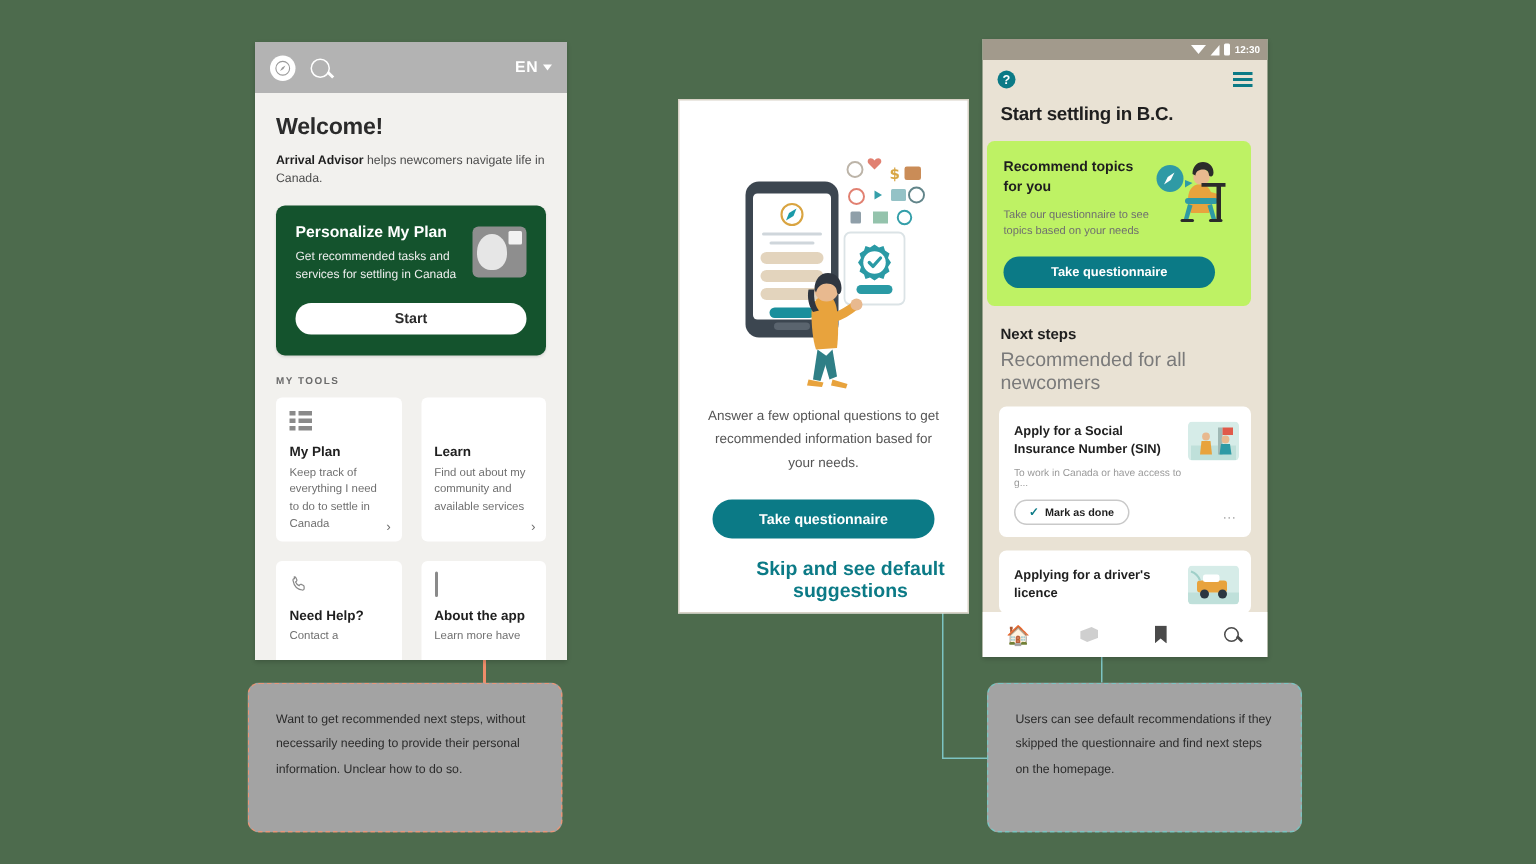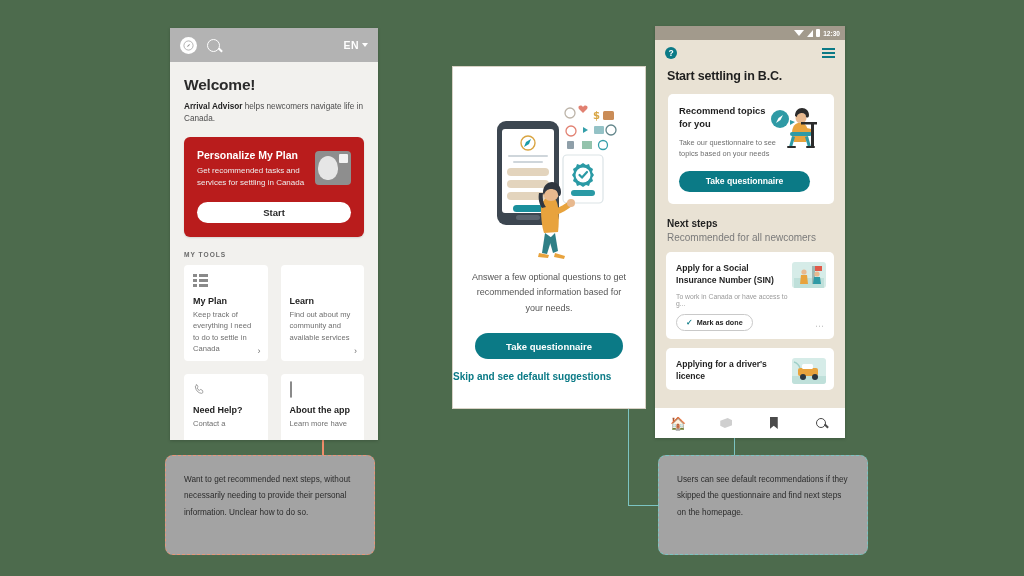--- a/index.html
+++ b/index.html
@@ -41,21 +41,21 @@
     letter-spacing:.5px; display:flex; align-items:center; gap:3px;}
   .caret { width:0;height:0;border-left:3.5px solid transparent;
     border-right:3.5px solid transparent;border-top:4px solid #fff; }
 
   .lp-body { padding:14px 14px 0 14px; }
   .welcome { font-size:15.5px; font-weight:bold; color:#2b2b2b; letter-spacing:-.2px;}
   .sub { margin-top:7px; font-size:8.2px; color:#4d4d4d; line-height:1.45; }
   .sub b { color:#1f1f1f; }
 
   .promo {
-    margin:12px 0 0 0; background:#b91c1c; border-radius:6px;
+    margin:12px 0 0 0; background:#14532d; border-radius:6px;
     padding:12px 13px 14px 13px; position:relative;
     box-shadow:0 1px 2px rgba(0,0,0,.12);
   }
   .promo h3 { color:#fff; font-size:10.5px; font-weight:bold; }
   .promo p { color:#ededed; font-size:8px; line-height:1.5; margin-top:4px; width:125px;}
   .promo .illus {
     position:absolute; right:13px; top:14px; width:36px; height:34px;
     background:#8e8e8e; border-radius:4px;
   }
   .promo .illus::before{
@@ -96,22 +96,22 @@
     background:#ffffff; border:1px solid #d8d2c6;
   }
   .mid-text { position:absolute; left:16px; right:16px; top:203px;
     text-align:center; font-size:9px; color:#555; line-height:1.7; }
   .btn-teal {
     position:absolute; left:22px; right:22px; top:266px; height:26px;
     background:#0b7a86; border-radius:13px; color:#fff; font-size:9.5px;
     font-weight:bold; display:flex; align-items:center; justify-content:center;
   }
   .link-teal {
-    position:absolute; left:0; right:0; top:304px; text-align:left;
-    color:#0b7a86; font-size:10px; font-weight:bold;
+    position:absolute; left:0; right:0; top:304px; text-align:center;
+    color:#0b7a86; font-size:13px; font-weight:bold;padding-left:36px;
   }
 
   
   .illu { position:absolute; left:22px; top:22px; width:152px; height:172px; }
 
   
   #phone-right {
     position:absolute; left:655px; top:26px; width:190px; height:412px;
     background:#e9e2d4; overflow:hidden; box-shadow:0 1px 3px rgba(0,0,0,.18);
   }
@@ -129,33 +129,33 @@
   .rp-bar { height:26px; display:flex; align-items:center; padding:0 10px; }
   .help-ic { width:12px;height:12px;border-radius:50%;background:#0b7a86;
     color:#fff;font-size:8.5px;font-weight:bold;display:flex;
     align-items:center;justify-content:center;line-height:1;}
   .burger { margin-left:auto; display:grid; gap:2px; }
   .burger i { display:block; width:13px; height:2px; background:#0b7a86; }
 
   .rp-title { padding:3px 12px 0 12px; font-size:12.5px; font-weight:bold;
     color:#1f1f1f; letter-spacing:-.2px; }
 
-  .card-rec { margin:11px 11px 0 13px; background:#ffffff; border-radius:5px;
+  .card-rec { margin:11px 11px 0 3px; background:#bef264; border-radius:5px;
     padding:11px 24px 12px 11px; position:relative; }
   .card-rec h4 { font-size:9.4px; font-weight:bold; color:#1f1f1f; line-height:1.35;
      width:95px; }
   .card-rec p { font-size:7.4px; color:#6f6f6f; line-height:1.5; margin-top:7px;
      width:110px; }
   .card-rec .btn-teal2 { margin-top:11px; height:21px; background:#0b7a86;
      border-radius:11px; color:#fff; font-size:8.6px; font-weight:bold;
      display:flex; align-items:center; justify-content:center; }
   .rec-illus { position:absolute; right:8px; top:12px; width:58px; height:44px; }
 
   .next-head { margin:14px 12px 0 12px; font-size:10px; font-weight:bold; color:#1f1f1f;}
-  .next-sub { margin:3px 12px 0 12px; font-size:10px; color:#7a7a7a; }
+  .next-sub { margin:3px 12px 0 12px; font-size:13px; color:#7a7a7a; }
 
   .step-card { margin:9px 11px 0 11px; background:#fff; border-radius:5px;
     padding:10px 10px 8px 10px; position:relative; }
   .step-card h5 { font-size:8.6px; font-weight:bold; color:#1f1f1f;
     line-height:1.45; width:108px; }
   .step-card .desc { font-size:6.8px; color:#9a9a9a; margin-top:6px; width:118px;}
   .chip { margin-top:7px; display:inline-flex; align-items:center; gap:4px;
     border:1px solid #c9c9c9; border-radius:10px; padding:3px 9px;
     font-size:7.2px; font-weight:bold; color:#1f1f1f; }
   .chip .tick { color:#0b7a86; font-size:8px; }

